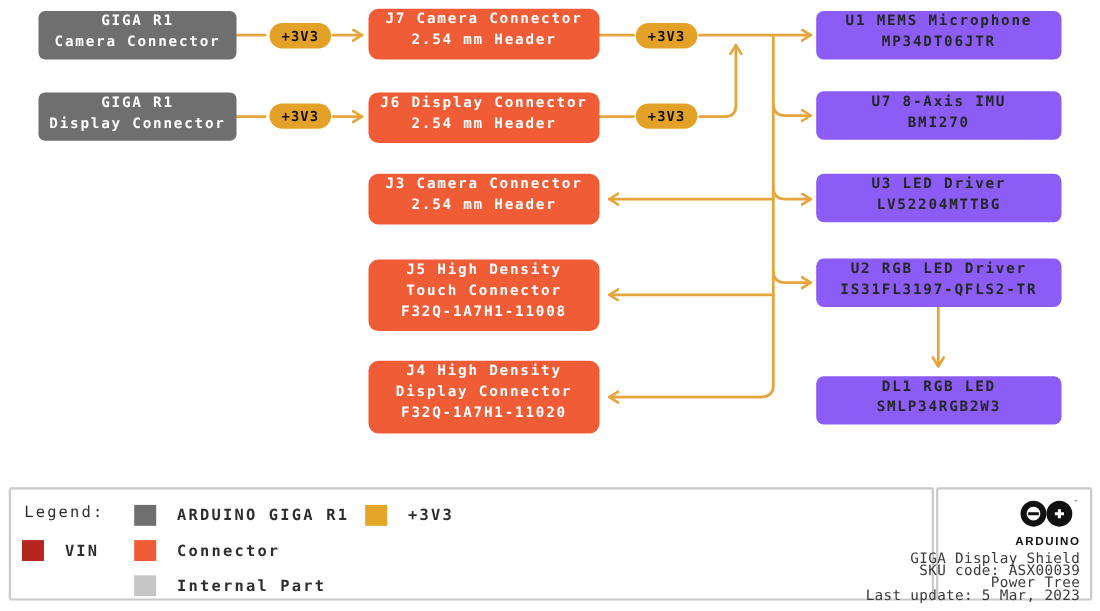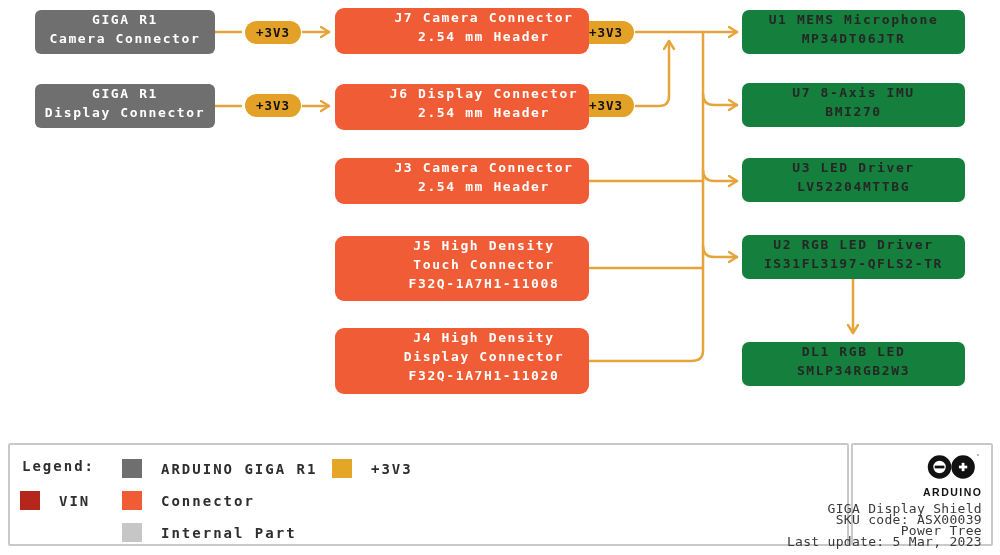--- a/index.html
+++ b/index.html
@@ -7,36 +7,36 @@
     position:relative;width:1000px;height:555px;background:#ffffff;overflow:hidden;
     font-family:"DejaVu Sans Mono", monospace;
   }
   svg.wires{position:absolute;left:0;top:0;pointer-events:none;}
   .node{
     position:absolute;display:flex;flex-direction:column;align-items:center;justify-content:flex-start;
     font-weight:bold;font-size:13px;letter-spacing:1.6px;line-height:19px;text-align:center;
     border-radius:8px;white-space:nowrap;
   }
   .node.dark{background:#6F6F6F;color:#ffffff;border-radius:6px;}
-  .node.orange{background:#F05C35;color:#ffffff;border-radius:9px;padding-left:44px;}
-  .node.light{background:#15803d;color:#262626;border-radius:7px;}
+  .node.orange{background:#F05C35;color:#ffffff;border-radius:9px;}
+  .node.light{background:#8b5cf6;color:#262626;border-radius:7px;}
   .badge{
     position:absolute;width:56px;height:23px;border-radius:12px;background:#E3A128;
     color:#111111;font-weight:bold;font-size:12.5px;letter-spacing:1px;
     display:flex;align-items:center;justify-content:center;
   }
   .legend-box{
     position:absolute;left:8px;top:443px;width:841px;height:103px;
     background:#ffffff;border:2px solid #C9C9C9;border-radius:2px;box-sizing:border-box;
   }
   .info-box{
     position:absolute;left:851px;top:443px;width:142px;height:103px;
     background:#ffffff;border:2px solid #C9C9C9;border-radius:2px;box-sizing:border-box;
   }
-  .legend-title{position:absolute;left:12px;top:13px;font-weight:bold;font-size:14px;letter-spacing:2px;color:#2e2e2e;}
+  .legend-title{position:absolute;left:12px;top:13px;font-weight:normal;font-size:14px;letter-spacing:2px;color:#2e2e2e;}
   .legend-item{position:absolute;display:flex;align-items:center;gap:19px;}
   .legend-item .sw{width:20px;height:19px;flex:0 0 auto;}
   .legend-item .lbl{font-weight:bold;font-size:14px;letter-spacing:2px;color:#2e2e2e;white-space:nowrap;}
   .sw-giga{background:#6F6F6F;}
   .sw-v33{background:#E3A626;}
   .sw-vin{background:#B5271D;}
   .sw-conn{background:#F05C35;}
   .sw-int{background:#C6C6C6;}
   .brand{position:absolute;right:10px;top:8px;width:58px;text-align:center;margin-left:12px;}
   .brand-word{

